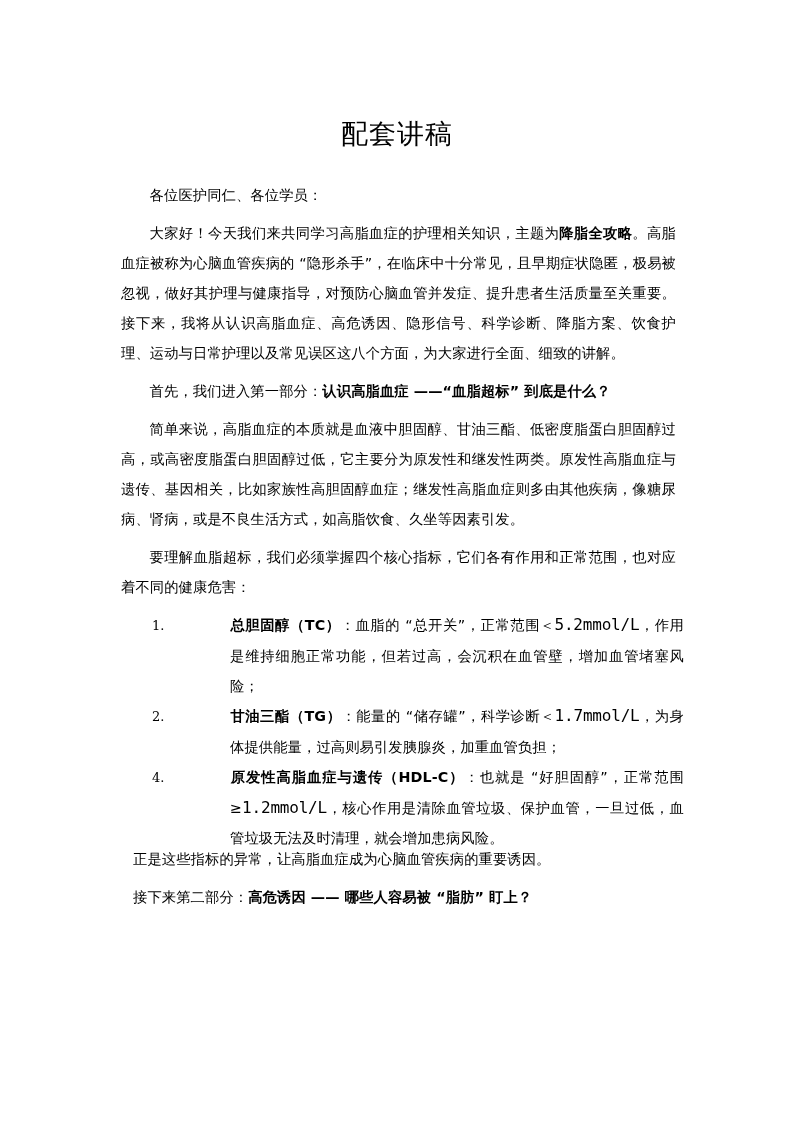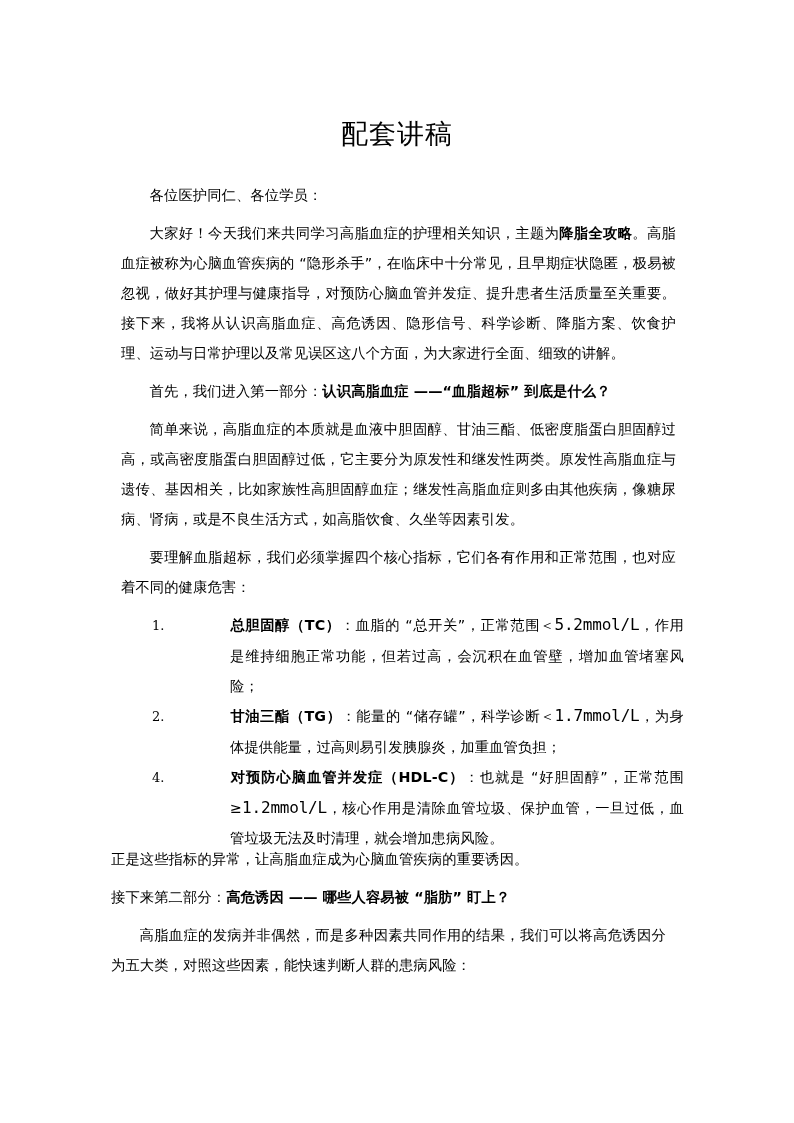--- a/index.html
+++ b/index.html
@@ -73,21 +73,21 @@
     font-size: 13px;
   }
   .mono {
     font-family: "DejaVu Sans Mono", "Liberation Mono", monospace;
     font-size: 16px;
     letter-spacing: -0.2px;
   }
   .tail-block {
     position: absolute;
     top: 836px;
-    left: 103px;
+    left: 125px;
     width: 571px;
   }
 </style>
 </head>
 <body>
 
 <div class="page">
 
   <h1 class="doc-title">配套讲稿</h1>
 
@@ -99,28 +99,27 @@
 
     <p class="para"><span>首先，我们进入第一部分：</span><span class="b">认识高脂血症 ——“血脂超标” 到底是什么？</span></p>
 
     <p class="para"><span>简单来说，高脂血症的本质就是血液中胆固醇、甘油三酯、低密度脂蛋白胆固醇过高，或高密度脂蛋白胆固醇过低，它主要分为原发性和继发性两类。原发性高脂血症与遗传、基因相关，比如家族性高胆固醇血症；继发性高脂血症则多由其他疾病，像糖尿病、肾病，或是不良生活方式，如高脂饮食、久坐等因素引发。</span></p>
 
     <p class="para"><span>要理解血脂超标，我们必须掌握四个核心指标，它们各有作用和正常范围，也对应着不同的健康危害：</span></p>
 
     <ol class="num-list">
       <li class="num-item"><span class="num-marker">1.</span><span class="b">总胆固醇（TC）</span><span>：血脂的 “总开关”，正常范围＜</span><span class="mono">5.2mmol/L</span><span>，作用是维持细胞正常功能，但若过高，会沉积在血管壁，增加血管堵塞风险；</span></li>
       <li class="num-item"><span class="num-marker">2.</span><span class="b">甘油三酯（TG）</span><span>：能量的 “储存罐”，科学诊断＜</span><span class="mono">1.7mmol/L</span><span>，为身体提供能量，过高则易引发胰腺炎，加重血管负担；</span></li>
-      <li class="num-item"><span class="num-marker">4.</span><span class="b">对预防心脑血管并发症（HDL-C）</span><span>：也就是 “好胆固醇”，正常范围≥</span><span class="mono">1.2mmol/L</span><span>，核心作用是清除血管垃圾、保护血管，一旦过低，血管垃圾无法及时清理，就会增加患病风险。</span></li>
+      <li class="num-item"><span class="num-marker">4.</span><span class="b">原发性高脂血症与遗传（HDL-C）</span><span>：也就是 “好胆固醇”，正常范围≥</span><span class="mono">1.2mmol/L</span><span>，核心作用是清除血管垃圾、保护血管，一旦过低，血管垃圾无法及时清理，就会增加患病风险。</span></li>
     </ol>
 
   </div>
 
   <div class="tail-block">
 
     <p class="para noindent"><span>正是这些指标的异常，让高脂血症成为心脑血管疾病的重要诱因。</span></p>
 
     <p class="para noindent"><span>接下来第二部分：</span><span class="b">高危诱因 —— 哪些人容易被 “脂肪” 盯上？</span></p>
 
-    <p class="para"><span>高脂血症的发病并非偶然，而是多种因素共同作用的结果，我们可以将高危诱因分为五大类，对照这些因素，能快速判断人群的患病风险：</span></p>
 
   </div>
 
 </div>
 
 </body></html>

